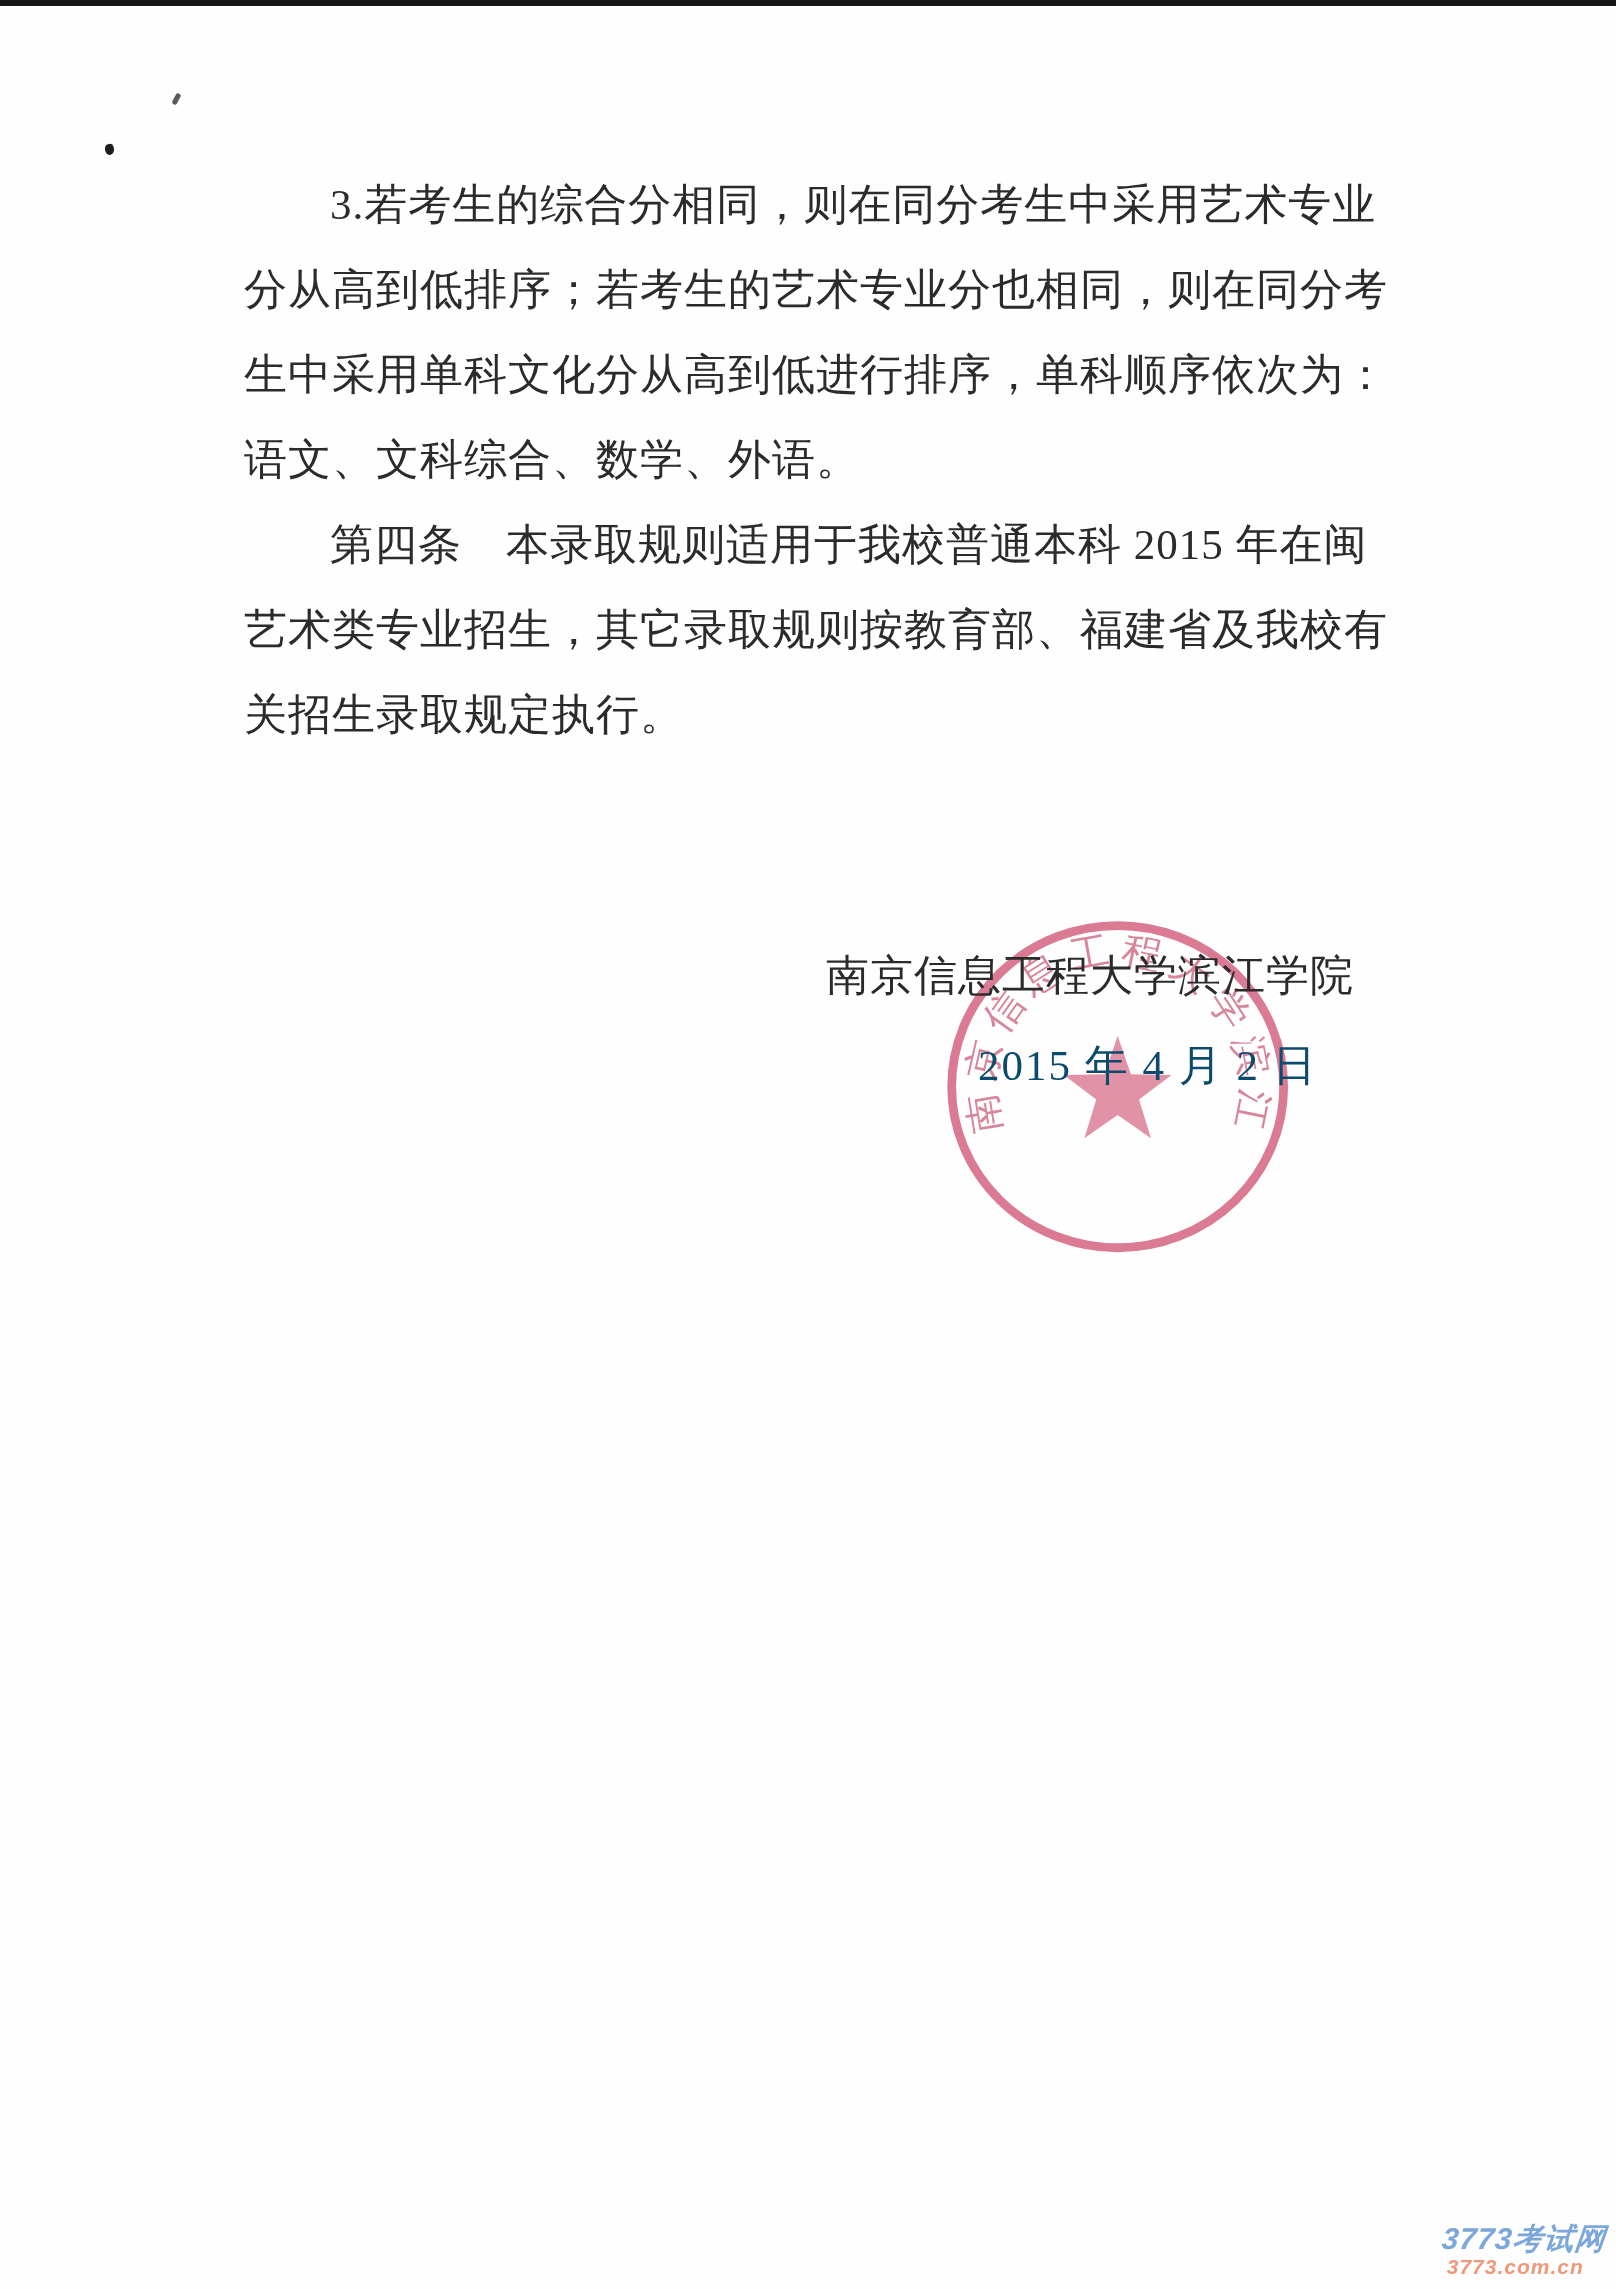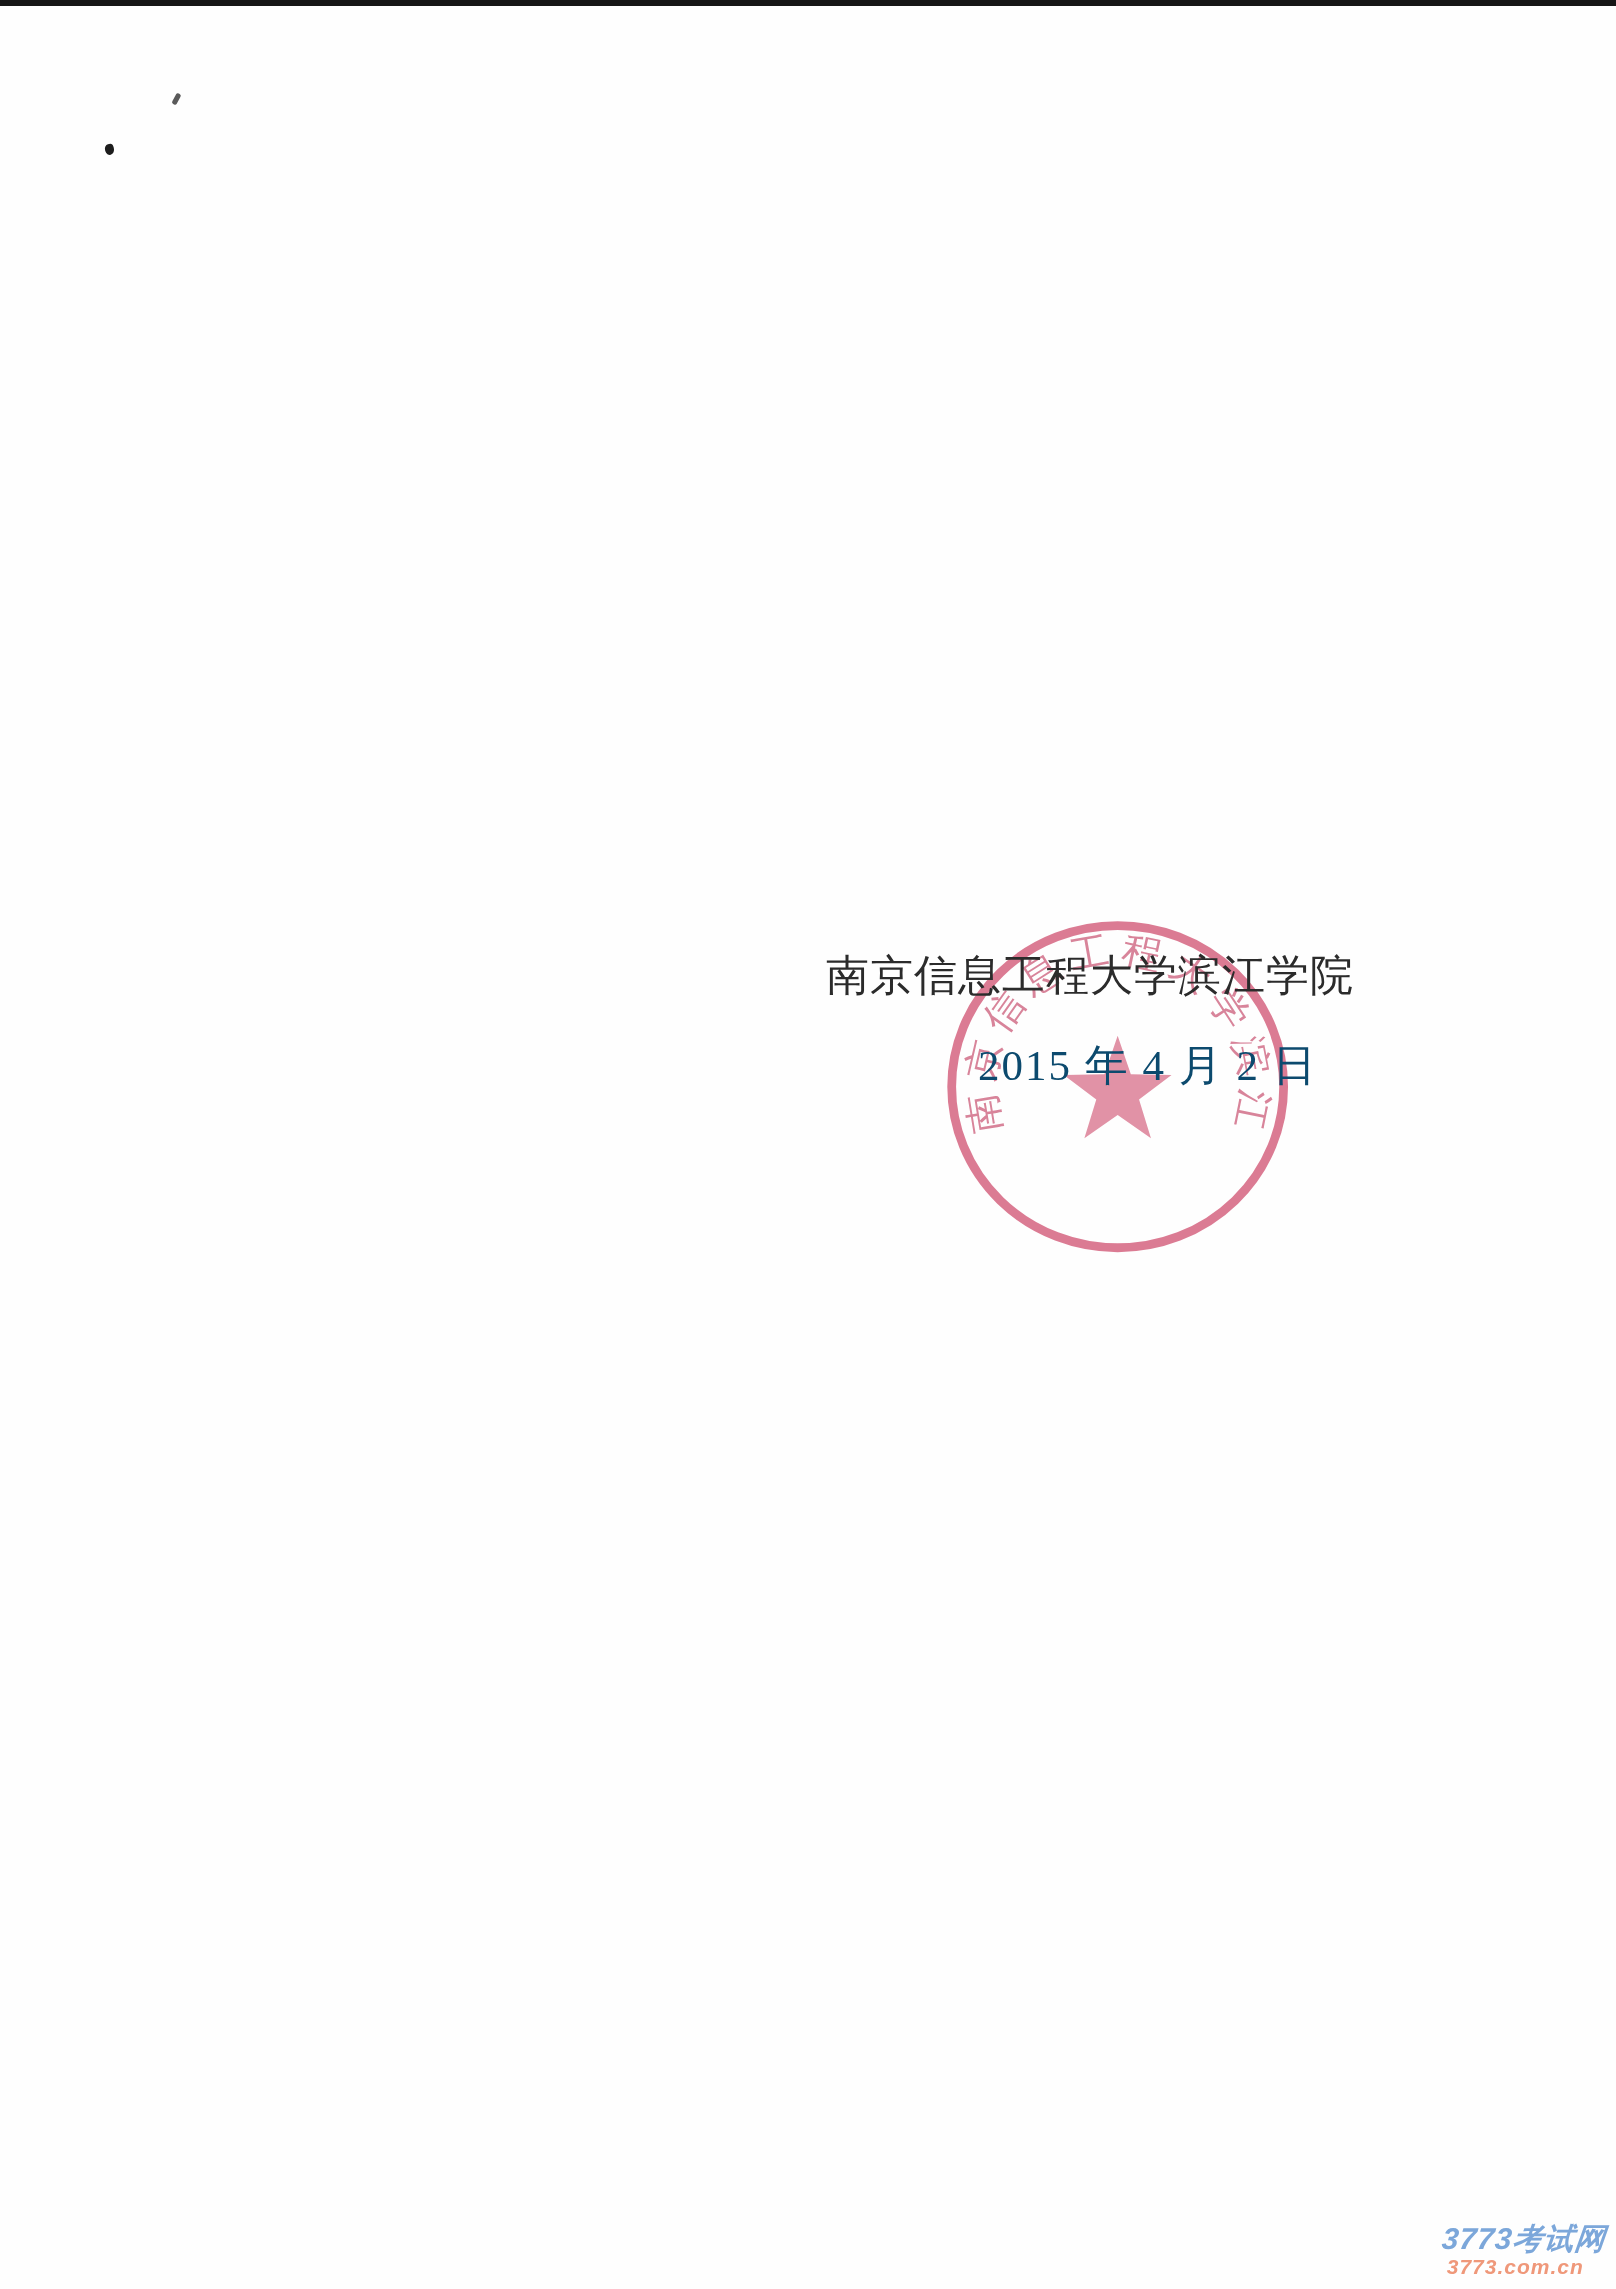--- a/index.html
+++ b/index.html
@@ -58,20 +58,29 @@
 </style>
 </head>
 <body>
 
 <div class="page">
 
   <div class="scan-bar"></div>
   <div class="speck-tick"></div>
   <div class="speck-dot"></div>
 
+  <div class="body-text">
+    <div class="line indent">3.若考生的综合分相同，则在同分考生中采用艺术专业</div>
+    <div class="line">分从高到低排序；若考生的艺术专业分也相同，则在同分考</div>
+    <div class="line">生中采用单科文化分从高到低进行排序，单科顺序依次为：</div>
+    <div class="line">语文、文科综合、数学、外语。</div>
+    <div class="line indent">第四条　本录取规则适用于我校普通本科 2015 年在闽</div>
+    <div class="line">艺术类专业招生，其它录取规则按教育部、福建省及我校有</div>
+    <div class="line">关招生录取规定执行。</div>
+  </div>
 
   <svg class="seal" width="371" height="371" viewBox="0 0 380 380" aria-hidden="true">
     <defs>
       <path id="sealTextArc" d="M 68.8,237.2 A 126,126 0 1 1 297.2,237.2" fill="none"></path>
     </defs>
     <ellipse cx="183" cy="184" rx="170" ry="165" fill="none" stroke="#d45f7c" stroke-width="9"></ellipse>
     <path d="M183,132 L196.5,171.4 L238.2,172.1 L204.9,197.1 L217.1,236.9
              L183,213 L148.9,236.9 L161.1,197.1 L127.8,172.1 L169.5,171.4 Z" fill="#db7b93"></path>
     <text font-size="40" fill="#d06a85" letter-spacing="9" font-family="Liberation Serif, DejaVu Serif, serif">
       <textPath href="#sealTextArc" startOffset="10">南京信息工程大学滨江学院</textPath>

